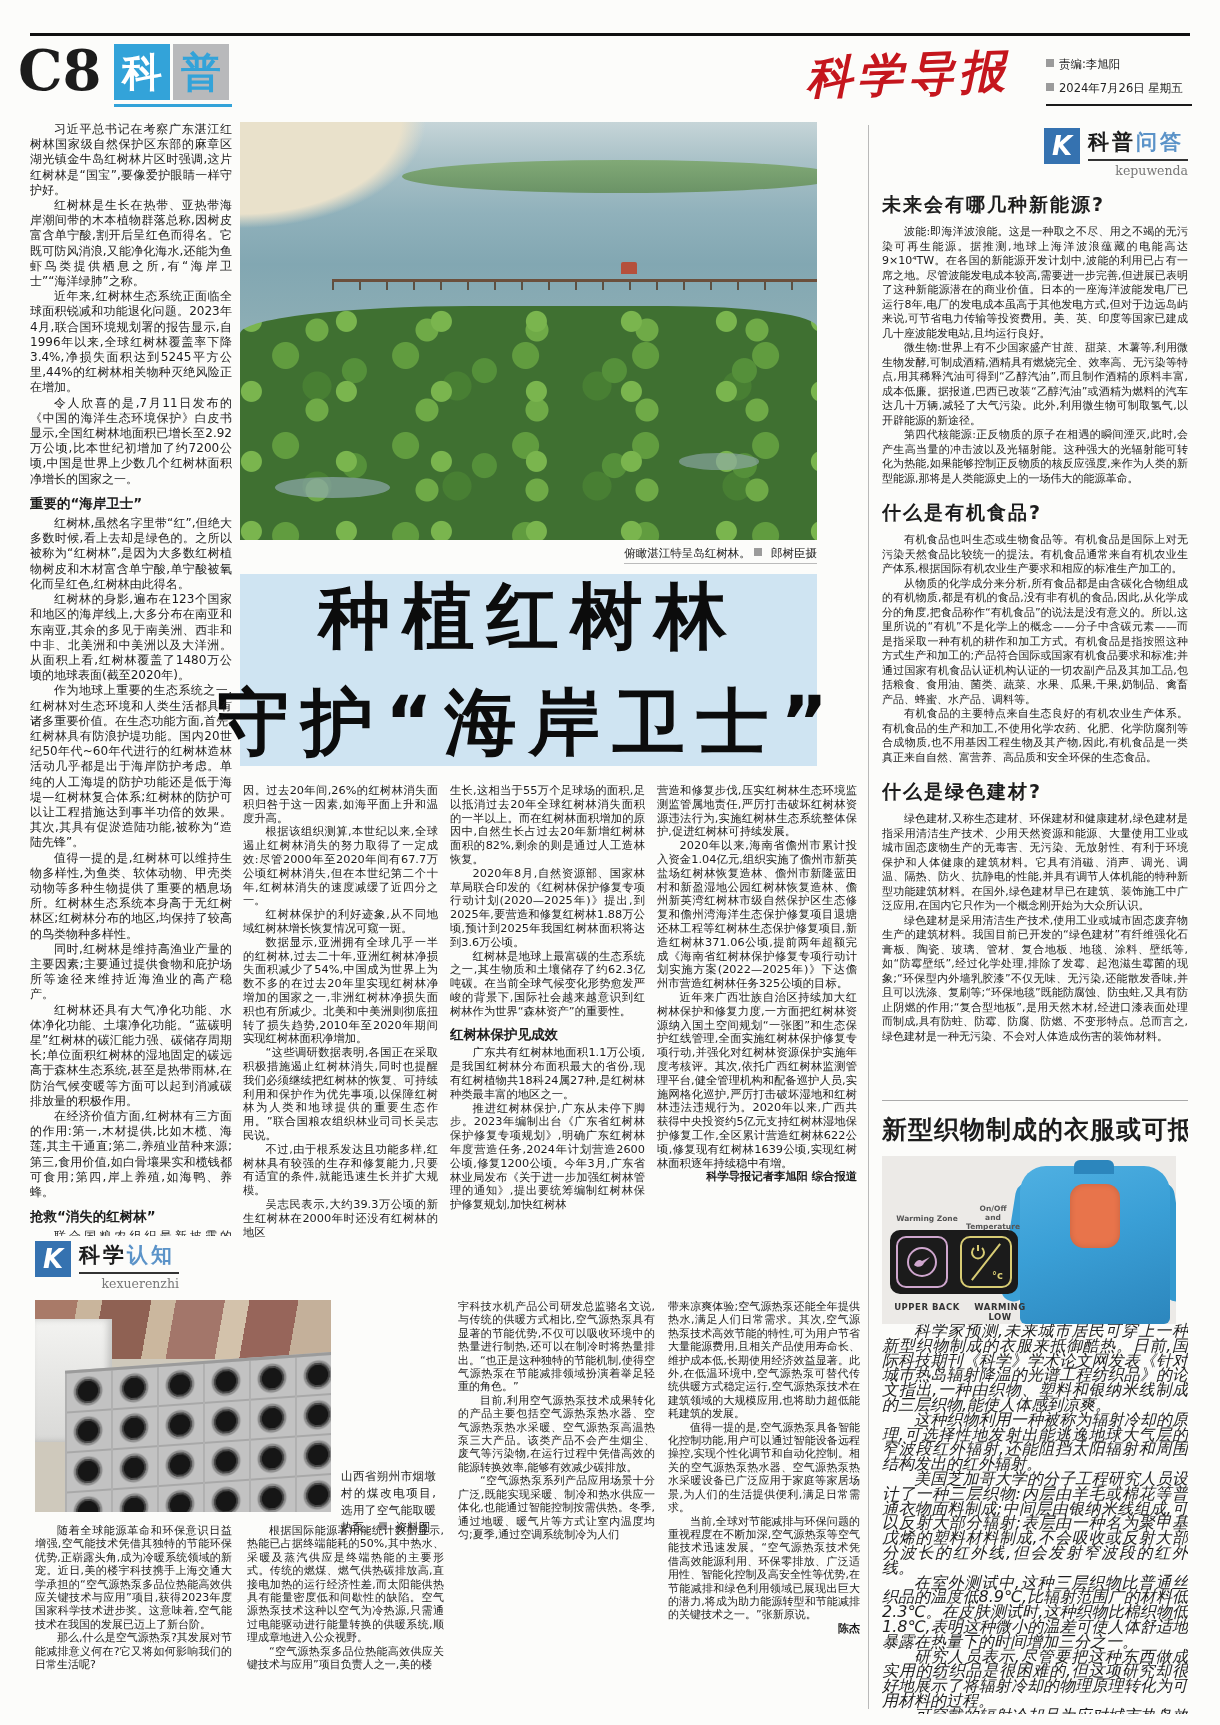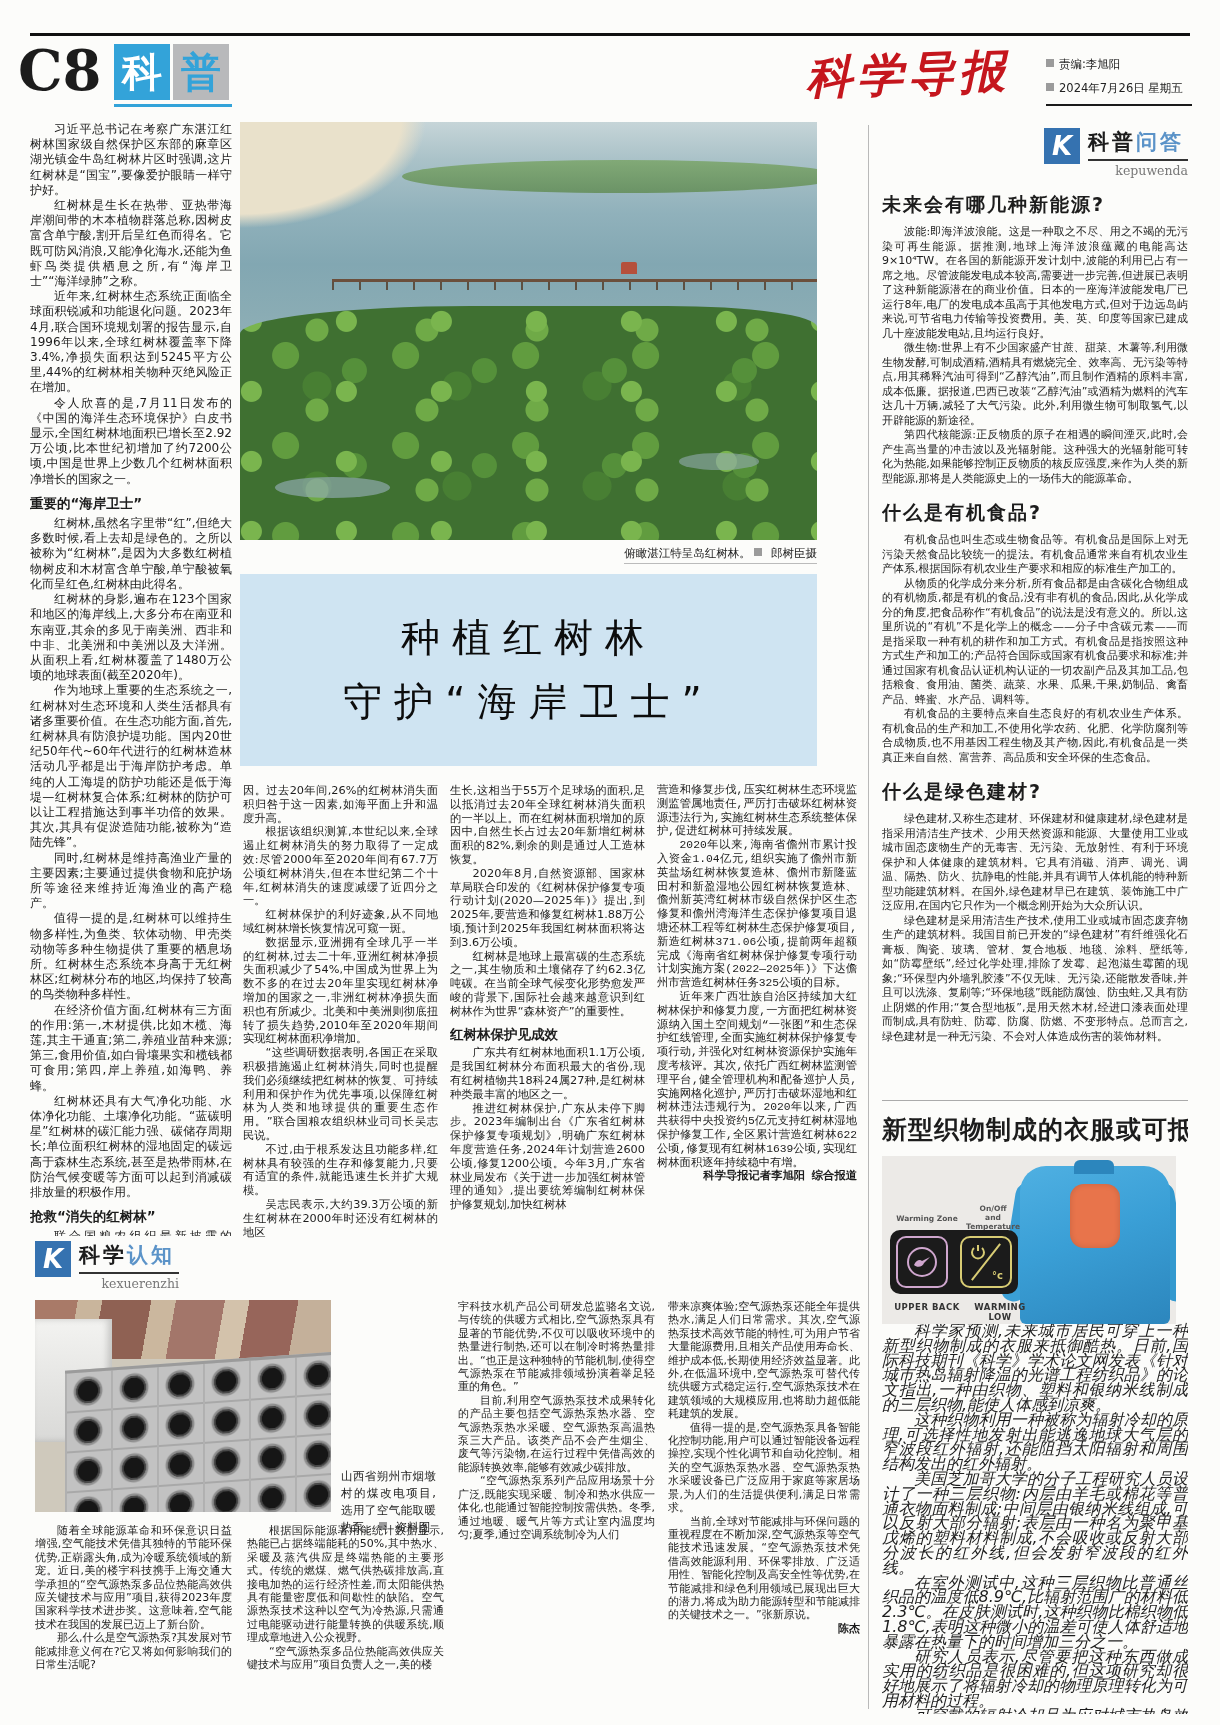--- a/index.html
+++ b/index.html
@@ -48,26 +48,26 @@
        radial-gradient(circle at 55% 80%,#487f33 0 14px,rgba(0,0,0,0) 15px);
      background-size:95px 70px,120px 90px,110px 80px,130px 95px,140px 100px;
      border-radius:40% 26% 0 0/12% 9% 0 0;}
   .m-channel1{position:absolute;left:6%;bottom:18%;width:20%;height:9%;background:#8fa9ad;border-radius:50%;opacity:.7;}
   .m-channel2{position:absolute;right:10%;bottom:30%;width:14%;height:7%;background:#93abb0;border-radius:50%;opacity:.6;}
   .m-caption{left:240px;top:546px;width:577px;text-align:right;font-size:11.5px;color:#222;}
   .m-caption .cap-line{border-bottom:1px solid #bbb;padding-bottom:3px;}
   
   .hl-box{left:240px;top:574px;width:577px;height:192px;background:#cfe4f2;
      display:flex;flex-direction:column;align-items:center;justify-content:center;gap:10px;}
-  .hl-line{font-size:39px;font-weight:400;letter-spacing:12px;color:#0c0c0c;white-space:nowrap;}
+  .hl-line{font-size:72px;font-weight:700;letter-spacing:12px;color:#0c0c0c;white-space:nowrap;}
   
   .m-leftcol{left:30px;top:122px;width:202px;height:1114px;}
   .m-col1{left:243px;top:784px;width:195px;height:454px;}
   .m-col2{left:450px;top:784px;width:195px;height:454px;}
-  .m-col3{left:657px;top:784px;width:200px;height:454px;font-family:Liberation Mono, monospace;}
+  .m-col3{left:657px;top:784px;width:200px;height:454px;}
   
   .v-rule{left:868px;top:125px;width:1px;height:1584px;background:#b9b9b9;}
   .qa-col{left:882px;top:128px;width:306px;height:968px;}
   .logo-row{display:flex;align-items:flex-start;}
   .k-box{width:36px;height:36px;background:#3572b0;color:#fff;display:flex;align-items:center;justify-content:center;
          font-size:26px;font-weight:900;font-style:italic;flex:0 0 auto;}
   .logo-text{margin-left:8px;}
   .logo-title{font-size:21px;font-weight:900;letter-spacing:3px;border-bottom:2px solid #333;padding:0 4px 3px 0;white-space:nowrap;}
   .logo-blue{color:#5b93c8;}
   .logo-roman{font-family:"DejaVu Serif",serif;font-size:12.5px;color:#777;text-align:right;margin-top:2px;}
@@ -167,24 +167,24 @@
 
   <div class="abs col news-lg m-leftcol">
       <p class="para">习近平总书记在考察广东湛江红树林国家级自然保护区东部的麻章区湖光镇金牛岛红树林片区时强调,这片红树林是“国宝”,要像爱护眼睛一样守护好。</p>
       <p class="para">红树林是生长在热带、亚热带海岸潮间带的木本植物群落总称,因树皮富含单宁酸,割开后呈红色而得名。它既可防风消浪,又能净化海水,还能为鱼虾鸟类提供栖息之所,有“海岸卫士”“海洋绿肺”之称。</p>
       <p class="para">近年来,红树林生态系统正面临全球面积锐减和功能退化问题。2023年4月,联合国环境规划署的报告显示,自1996年以来,全球红树林覆盖率下降3.4%,净损失面积达到5245平方公里,44%的红树林相关物种灭绝风险正在增加。</p>
       <p class="para">令人欣喜的是,7月11日发布的《中国的海洋生态环境保护》白皮书显示,全国红树林地面积已增长至2.92万公顷,比本世纪初增加了约7200公顷,中国是世界上少数几个红树林面积净增长的国家之一。</p>
       <h3 class="sub-head">重要的“海岸卫士”</h3>
       <p class="para">红树林,虽然名字里带“红”,但绝大多数时候,看上去却是绿色的。之所以被称为“红树林”,是因为大多数红树植物树皮和木材富含单宁酸,单宁酸被氧化而呈红色,红树林由此得名。</p>
       <p class="para">红树林的身影,遍布在123个国家和地区的海岸线上,大多分布在南亚和东南亚,其余的多见于南美洲、西非和中非、北美洲和中美洲以及大洋洲。从面积上看,红树林覆盖了1480万公顷的地球表面(截至2020年)。</p>
       <p class="para">作为地球上重要的生态系统之一,红树林对生态环境和人类生活都具有诸多重要价值。在生态功能方面,首先,红树林具有防浪护堤功能。国内20世纪50年代~60年代进行的红树林造林活动几乎都是出于海岸防护考虑。单纯的人工海堤的防护功能还是低于海堤—红树林复合体系;红树林的防护可以让工程措施达到事半功倍的效果。其次,其具有促淤造陆功能,被称为“造陆先锋”。</p>
+      <p class="para">值得一提的是,红树林可以维持生物多样性,为鱼类、软体动物、甲壳类动物等多种生物提供了重要的栖息场所。红树林生态系统本身高于无红树林区;红树林分布的地区,均保持了较高的鸟类物种多样性。</p>
       <p class="para">同时,红树林是维持高渔业产量的主要因素;主要通过提供食物和庇护场所等途径来维持近海渔业的高产稳产。</p>
-      <p class="para">值得一提的是,红树林可以维持生物多样性,为鱼类、软体动物、甲壳类动物等多种生物提供了重要的栖息场所。红树林生态系统本身高于无红树林区;红树林分布的地区,均保持了较高的鸟类物种多样性。</p>
+      <p class="para">红树林还具有大气净化功能、水体净化功能、土壤净化功能。“蓝碳明星”红树林的碳汇能力强、碳储存周期长;单位面积红树林的湿地固定的碳远高于森林生态系统,甚至是热带雨林,在防治气候变暖等方面可以起到消减碳排放量的积极作用。</p>
       <p class="para">在经济价值方面,红树林有三方面的作用:第一,木材提供,比如木榄、海莲,其主干通直;第二,养殖业苗种来源;第三,食用价值,如白骨壤果实和榄钱都可食用;第四,岸上养殖,如海鸭、养蜂。</p>
-      <p class="para">红树林还具有大气净化功能、水体净化功能、土壤净化功能。“蓝碳明星”红树林的碳汇能力强、碳储存周期长;单位面积红树林的湿地固定的碳远高于森林生态系统,甚至是热带雨林,在防治气候变暖等方面可以起到消减碳排放量的积极作用。</p>
       <h3 class="sub-head">抢救“消失的红树林”</h3>
       <p class="para">联合国粮农组织最新披露的《2000—2020年世界红树林状况》报告显示,过去40年间,全球超过20%的红树林已经消失,保护红树林行动刻不容缓。</p>
     </div>
   <div class="abs col news-md m-col1">
       <p class="para noindent">因。过去20年间,26%的红树林消失面积归咎于这一因素,如海平面上升和温度升高。</p>
       <p class="para">根据该组织测算,本世纪以来,全球遏止红树林消失的努力取得了一定成效:尽管2000年至2020年间有67.7万公顷红树林消失,但在本世纪第二个十年,红树林消失的速度减缓了近四分之一。</p>
       <p class="para">红树林保护的利好迹象,从不同地域红树林增长恢复情况可窥一斑。</p>
       <p class="para">数据显示,亚洲拥有全球几乎一半的红树林,过去二十年,亚洲红树林净损失面积减少了54%,中国成为世界上为数不多的在过去20年里实现红树林净增加的国家之一,非洲红树林净损失面积也有所减少。北美和中美洲则彻底扭转了损失趋势,2010年至2020年期间实现红树林面积净增加。</p>
       <p class="para">“这些调研数据表明,各国正在采取积极措施遏止红树林消失,同时也提醒我们必须继续把红树林的恢复、可持续利用和保护作为优先事项,以保障红树林为人类和地球提供的重要生态作用。”联合国粮农组织林业司司长吴志民说。</p>
       <p class="para">不过,由于根系发达且功能多样,红树林具有较强的生存和修复能力,只要有适宜的条件,就能迅速生长并扩大规模。</p>

